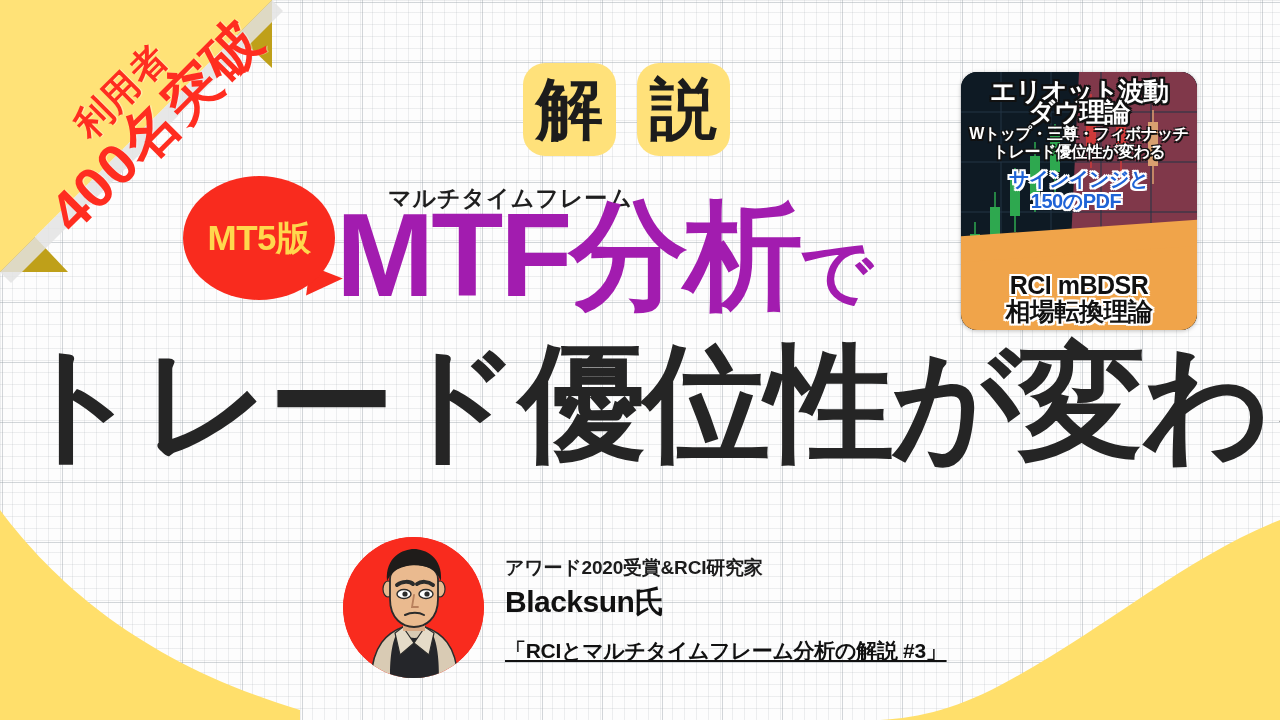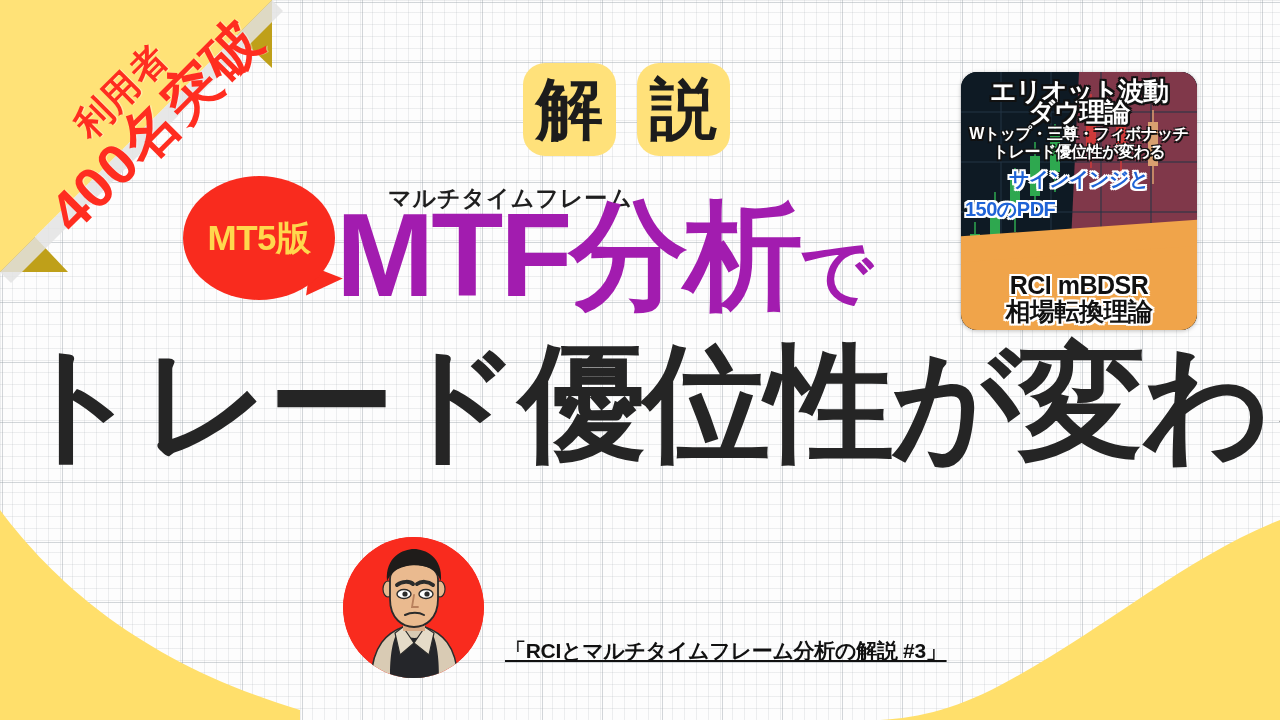--- a/index.html
+++ b/index.html
@@ -116,21 +116,21 @@
     letter-spacing:-.5px;
     text-shadow:-1.5px -1.5px 0 #111,1.5px -1.5px 0 #111,-1.5px 1.5px 0 #111,1.5px 1.5px 0 #111;
   }
   .pt3{
     font-size:20px;font-weight:900;color:#1f63d6;line-height:1.02;margin-top:8px;
     letter-spacing:-.5px;
     text-shadow:
       -2px -2px 0 #fff,2px -2px 0 #fff,-2px 2px 0 #fff,2px 2px 0 #fff,
       0 -2px 0 #fff,0 2px 0 #fff,-2px 0 0 #fff,2px 0 0 #fff;
   }
-  .pt3 .r{display:block;text-align:left;padding-right:6px;margin-top:9px;}
+  .pt3 .r{display:block;text-align:center;padding-right:6px;margin-top:1px;}
   .pt4{
     position:absolute;left:0;right:0;bottom:6px;
     font-size:25px;font-weight:900;color:#111;line-height:1.0;letter-spacing:-.5px;
     text-shadow:
       -2px -2px 0 #fff,2px -2px 0 #fff,-2px 2px 0 #fff,2px 2px 0 #fff,
       0 -2px 0 #fff,0 2px 0 #fff,-2px 0 0 #fff,2px 0 0 #fff;
     margin-top: 28px;
   }
   .pt4 .l2{display:block;margin-top:1px;}
 
@@ -272,15 +272,19 @@
       <ellipse cx="83" cy="57" rx="7" ry="4.5" fill="#fff" stroke="#2b2b2b" stroke-width="1.4"></ellipse>
       <circle cx="62" cy="57" r="2.6" fill="#2b2b2b"></circle>
       <circle cx="84" cy="57" r="2.6" fill="#2b2b2b"></circle>
 
       <path d="M71,58 L69,70 L75,70" stroke="#b8805c" stroke-width="1.8" fill="none" stroke-linecap="round"></path>
 
       <path d="M62,78 C68,75 76,75 81,78" stroke="#2b2b2b" stroke-width="2" fill="none" stroke-linecap="round"></path>
     </svg>
   </div>
 
+  <div class="profile-text">
+    <div class="p-role">アワード2020受賞&amp;RCI研究家</div>
+    <div class="p-name">Blacksun氏</div>
+  </div>
   <div class="p-sub">「RCIとマルチタイムフレーム分析の解説 #3」</div>
 
 </div>
 
 </body></html>

